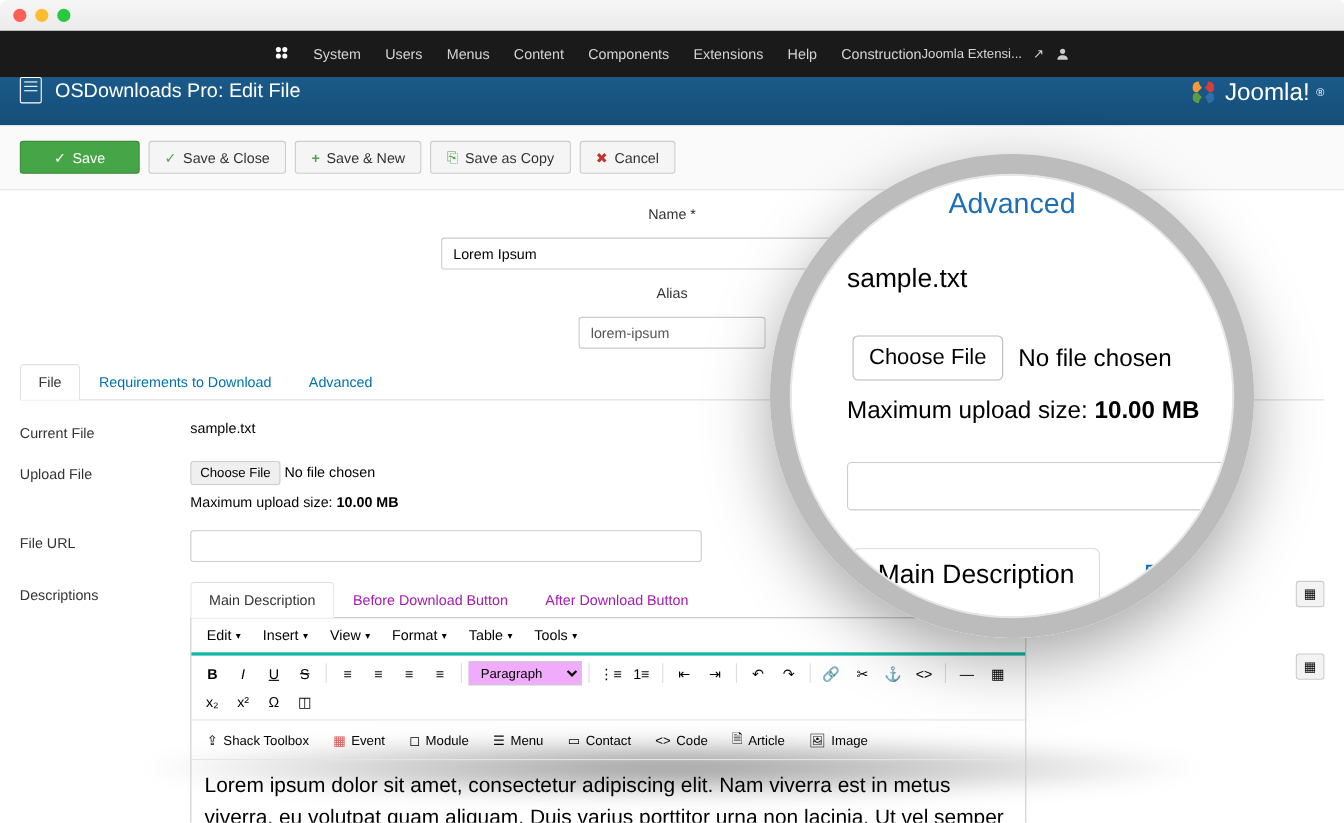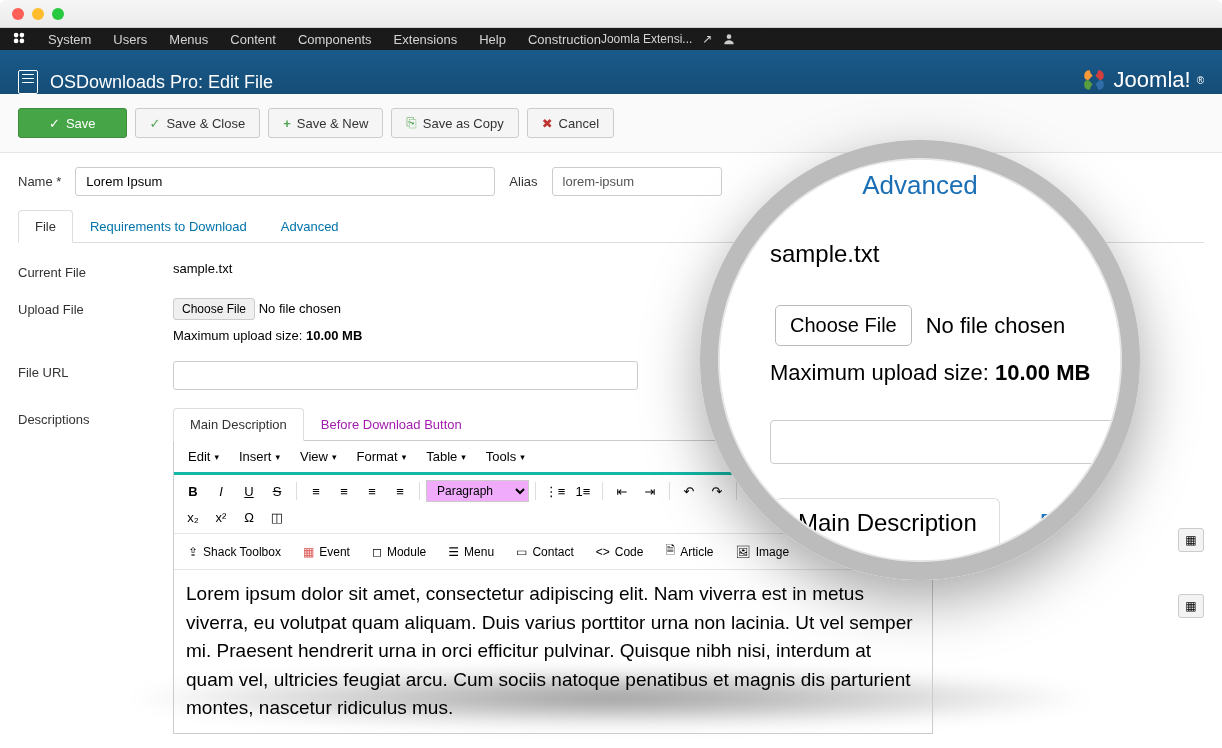--- a/index.html
+++ b/index.html
@@ -4,43 +4,43 @@
 <style>
 * { margin: 0; padding: 0; box-sizing: border-box; }
 body { font-family: -apple-system, BlinkMacSystemFont, "Helvetica Neue", Arial, sans-serif; background: #fff; width: 1222px; height: 748px; overflow: hidden; position: relative; }
 
 
 .mac-chrome { height: 28px; background: linear-gradient(#f6f6f6, #ebebeb); border-bottom: 1px solid #d0d0d0; display: flex; align-items: center; padding: 0 12px; border-radius: 6px 6px 0 0; }
 .mac-dot { width: 12px; height: 12px; border-radius: 50%; margin-right: 8px; }
 .mac-red { background: #ff5f56; } .mac-yellow { background: #ffbd2e; } .mac-green { background: #27c93f; }
 
 
-.top-menu { height: 22px; background: #1a1a1a; display: flex; align-items: center; padding: 0 12px; font-size: 13px; color: #d4d4d4; justify-content: flex-start; }
+.top-menu { height: 42px; background: #1a1a1a; display: flex; align-items: center; padding: 0 12px; font-size: 13px; color: #d4d4d4; justify-content: center; }
 .top-menu-left { display: flex; align-items: center; gap: 22px; }
 .top-menu-left span { cursor: pointer; }
 .joomla-mini { width: 14px; height: 14px; display: inline-block; }
 .top-menu-right { display: flex; align-items: center; gap: 10px; font-size: 12px; }
 
 
-.title-bar { height: 44px; background: linear-gradient(#1a5a8a, #154d77); display: flex; align-items: flex-end; padding: 0 18px; color: #fff; justify-content: space-between; }
+.title-bar { height: 44px; background: linear-gradient(#1a5a8a, #154d77); display: flex; align-items: flex-start; padding: 0 18px; color: #fff; justify-content: space-between; }
 .title-bar-left { display: flex; align-items: center; gap: 12px; font-size: 18px; font-weight: 300; }
 .title-icon { width: 20px; height: 24px; border: 1.5px solid #fff; border-radius: 2px; position: relative; }
 .title-icon::before { content: ""; position: absolute; top: 3px; left: 3px; right: 3px; height: 1px; background: #fff; box-shadow: 0 4px 0 #fff, 0 8px 0 #fff; }
 .joomla-logo { font-size: 22px; font-weight: 300; display: flex; align-items: center; gap: 6px; }
 .joomla-logo-mark { width: 28px; height: 28px; }
 
 
 .toolbar { padding: 14px 18px; display: flex; gap: 8px; background: #fafafa; border-bottom: 1px solid #e5e5e5; }
 .btn { display: inline-flex; align-items: center; gap: 6px; padding: 6px 14px; border: 1px solid #ccc; border-radius: 3px; background: #f5f5f5; font-size: 13px; cursor: pointer; color: #333; }
 .btn-primary { background: #46a546; border-color: #3d8b3d; color: #fff; padding: 6px 30px; }
 .icon-green { color: #51a351; } .icon-red { color: #bd362f; }
 
 
 .form-area { padding: 14px 18px; }
-.form-row { display: flex; align-items: center; gap: 14px; margin-bottom: 14px; }
+.form-row { display: flex; align-items: center; gap: 14px; margin-bottom: 14px; flex-direction: column; }
 .form-label { font-size: 13px; color: #333; }
 .form-input { border: 1px solid #ccc; border-radius: 3px; padding: 6px 10px; font-size: 13px; }
 .name-input { width: 420px; } .alias-input { width: 170px; color: #555; }
 
 
 .tabs { display: flex; border-bottom: 1px solid #ddd; margin-bottom: 18px; }
 .tab { padding: 8px 16px; font-size: 13px; color: #0073aa; cursor: pointer; border: 1px solid transparent; border-bottom: none; margin-bottom: -1px; }
 .tab.active { color: #333; border-color: #ddd; border-bottom: 1px solid #fff; border-radius: 4px 4px 0 0; background: #fff; text-align: center; }
 
 
@@ -209,20 +209,21 @@
       <input class="file-url-input" style="">
     </div>
   </div>
 
   <div class="field-row">
     <div class="field-label">Descriptions</div>
     <div class="field-value" style="max-width:760px">
       <div class="subtabs">
         <div class="subtab active">Main Description</div>
         <div class="subtab">Before Download Button</div>
+        <div class="subtab">After Download Button</div>
       </div>
 
       <div class="editor">
         <div class="editor-menubar">
           <div class="editor-menu">
               <span>Edit</span>
               <span class="caret">▾</span>
             </div>
           <div class="editor-menu">
               <span>Insert</span>

